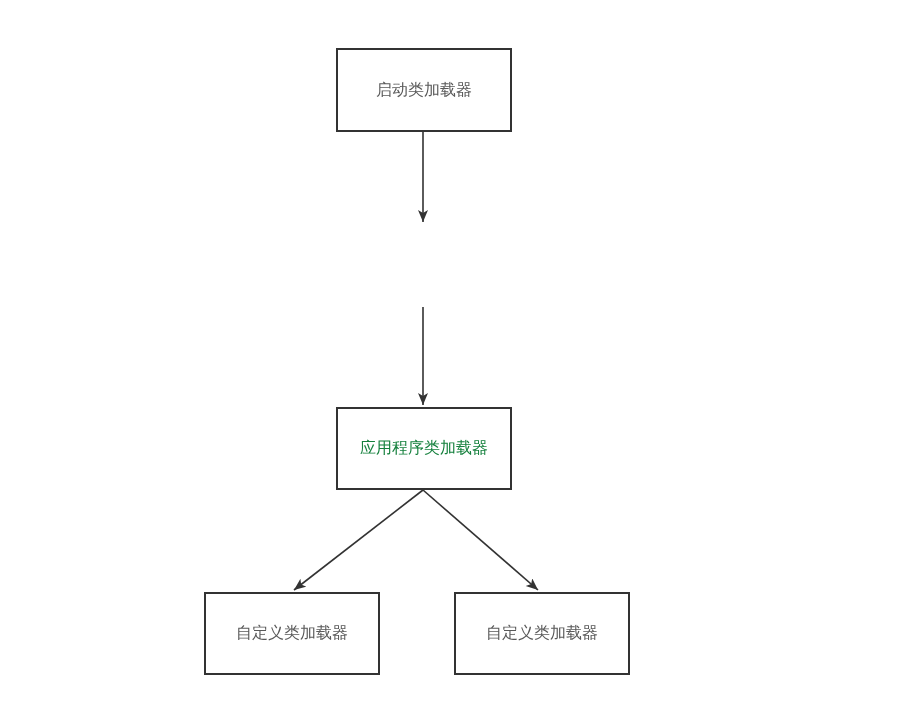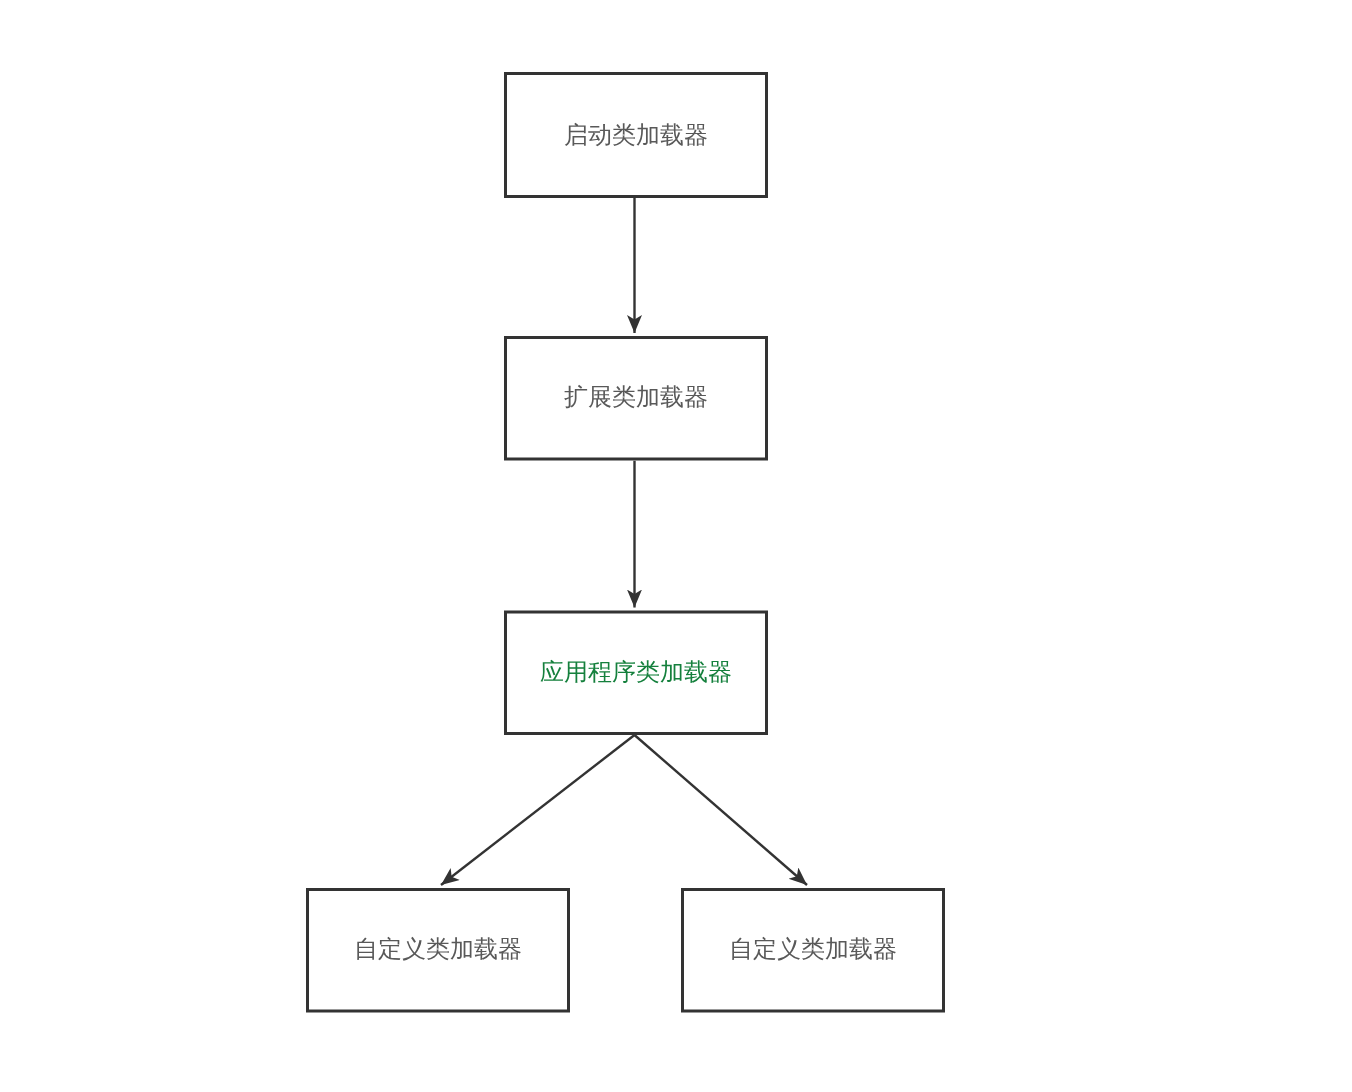--- a/index.html
+++ b/index.html
@@ -57,23 +57,20 @@
         <line x1="423" y1="307" x2="423" y2="405" stroke="#333333" stroke-width="1.6" marker-end="url(#arrowhead)"></line>
         <line x1="423" y1="490" x2="294" y2="590" stroke="#333333" stroke-width="1.6" marker-end="url(#arrowhead)"></line>
         <line x1="423" y1="490" x2="538" y2="590" stroke="#333333" stroke-width="1.6" marker-end="url(#arrowhead)"></line>
       </g>
   </svg>
 
   <div class="node" style="left: 336px; top: 48px; width: 176px; height: 84px; border-color: rgb(51, 51, 51); background: rgb(255, 255, 255);">
     <span class="node-label" style="color: rgb(89, 89, 89);">启动类加载器</span>
   </div>
 
-  <div class="node" style="left: 336px; top: 224px; width: 176px; height: 83px; border-color: rgb(51, 51, 51); background: rgb(255, 255, 255);">
-    <span class="node-label" style="color: rgb(89, 89, 89);">扩展类加载器</span>
-  </div>
 
   <div class="node" style="left: 336px; top: 407px; width: 176px; height: 83px; border-color: rgb(51, 51, 51); background: rgb(255, 255, 255);">
     <span class="node-label" style="color: #15803d;">应用程序类加载器</span>
   </div>
 
   <div class="node" style="left: 204px; top: 592px; width: 176px; height: 83px; border-color: rgb(51, 51, 51); background: rgb(255, 255, 255);">
     <span class="node-label" style="color: rgb(89, 89, 89);">自定义类加载器</span>
   </div>
 
   <div class="node" style="left: 454px; top: 592px; width: 176px; height: 83px; border-color: rgb(51, 51, 51); background: rgb(255, 255, 255);">

